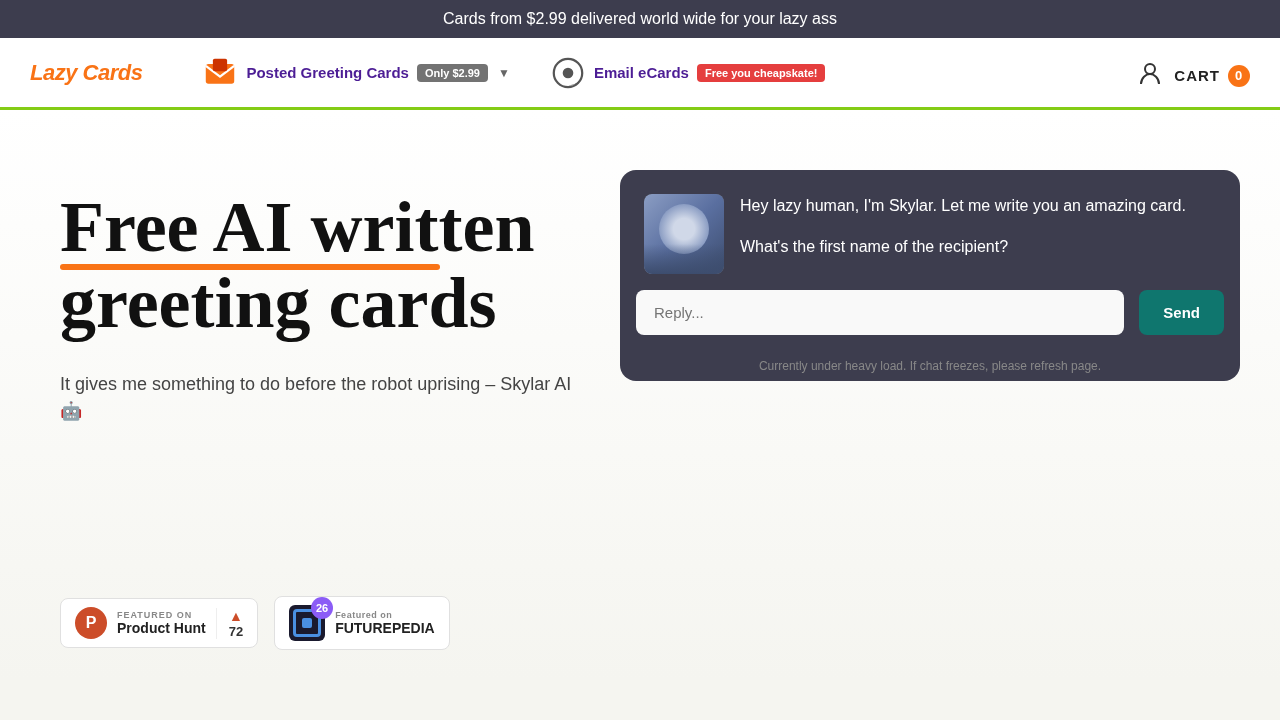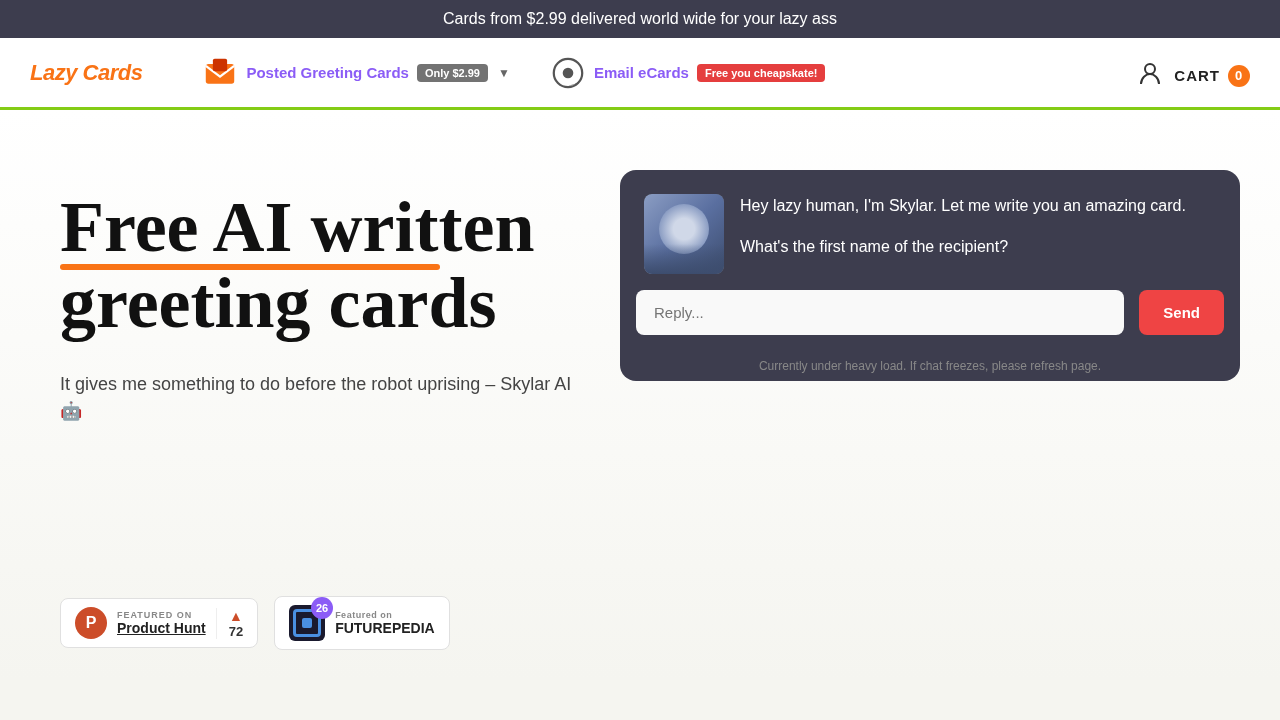--- a/index.html
+++ b/index.html
@@ -61,21 +61,21 @@
     }
 
     .envelope-icon svg, .at-icon svg {
       width: 32px;
       height: 32px;
     }
 
     .nav-item-text {
       font-size: 15px;
       font-weight: 600;
-      color: #8b5cf6;
+      color: #4c1d95;
     }
 
     .badge-orange {
       background: #737373;
       color: #fff;
       font-size: 11px;
       font-weight: 700;
       padding: 3px 8px;
       border-radius: 4px;
     }
@@ -269,21 +269,21 @@
       background: #f9f9f9;
       border: none;
       border-radius: 8px;
       padding: 14px 18px;
       font-size: 15px;
       color: #999;
       outline: none;
     }
 
     .chat-send-btn {
-      background: #ef4444;
+      background: #0f766e;
       color: #fff;
       border: none;
       border-radius: 8px;
       padding: 14px 24px;
       font-size: 15px;
       font-weight: 600;
       cursor: pointer;
     }
 
     .chat-note {
@@ -337,21 +337,20 @@
       color: #888;
       font-weight: 600;
       letter-spacing: 1px;
       text-transform: uppercase;
     }
 
     .ph-name {
       font-size: 14px;
       font-weight: 800;
       color: #222;
-      text-decoration: underline;
     }
 
     .ph-count {
       display: flex;
       flex-direction: column;
       align-items: center;
       border-left: 1px solid #eee;
       padding-left: 12px;
       color: #cc4d29;
     }

